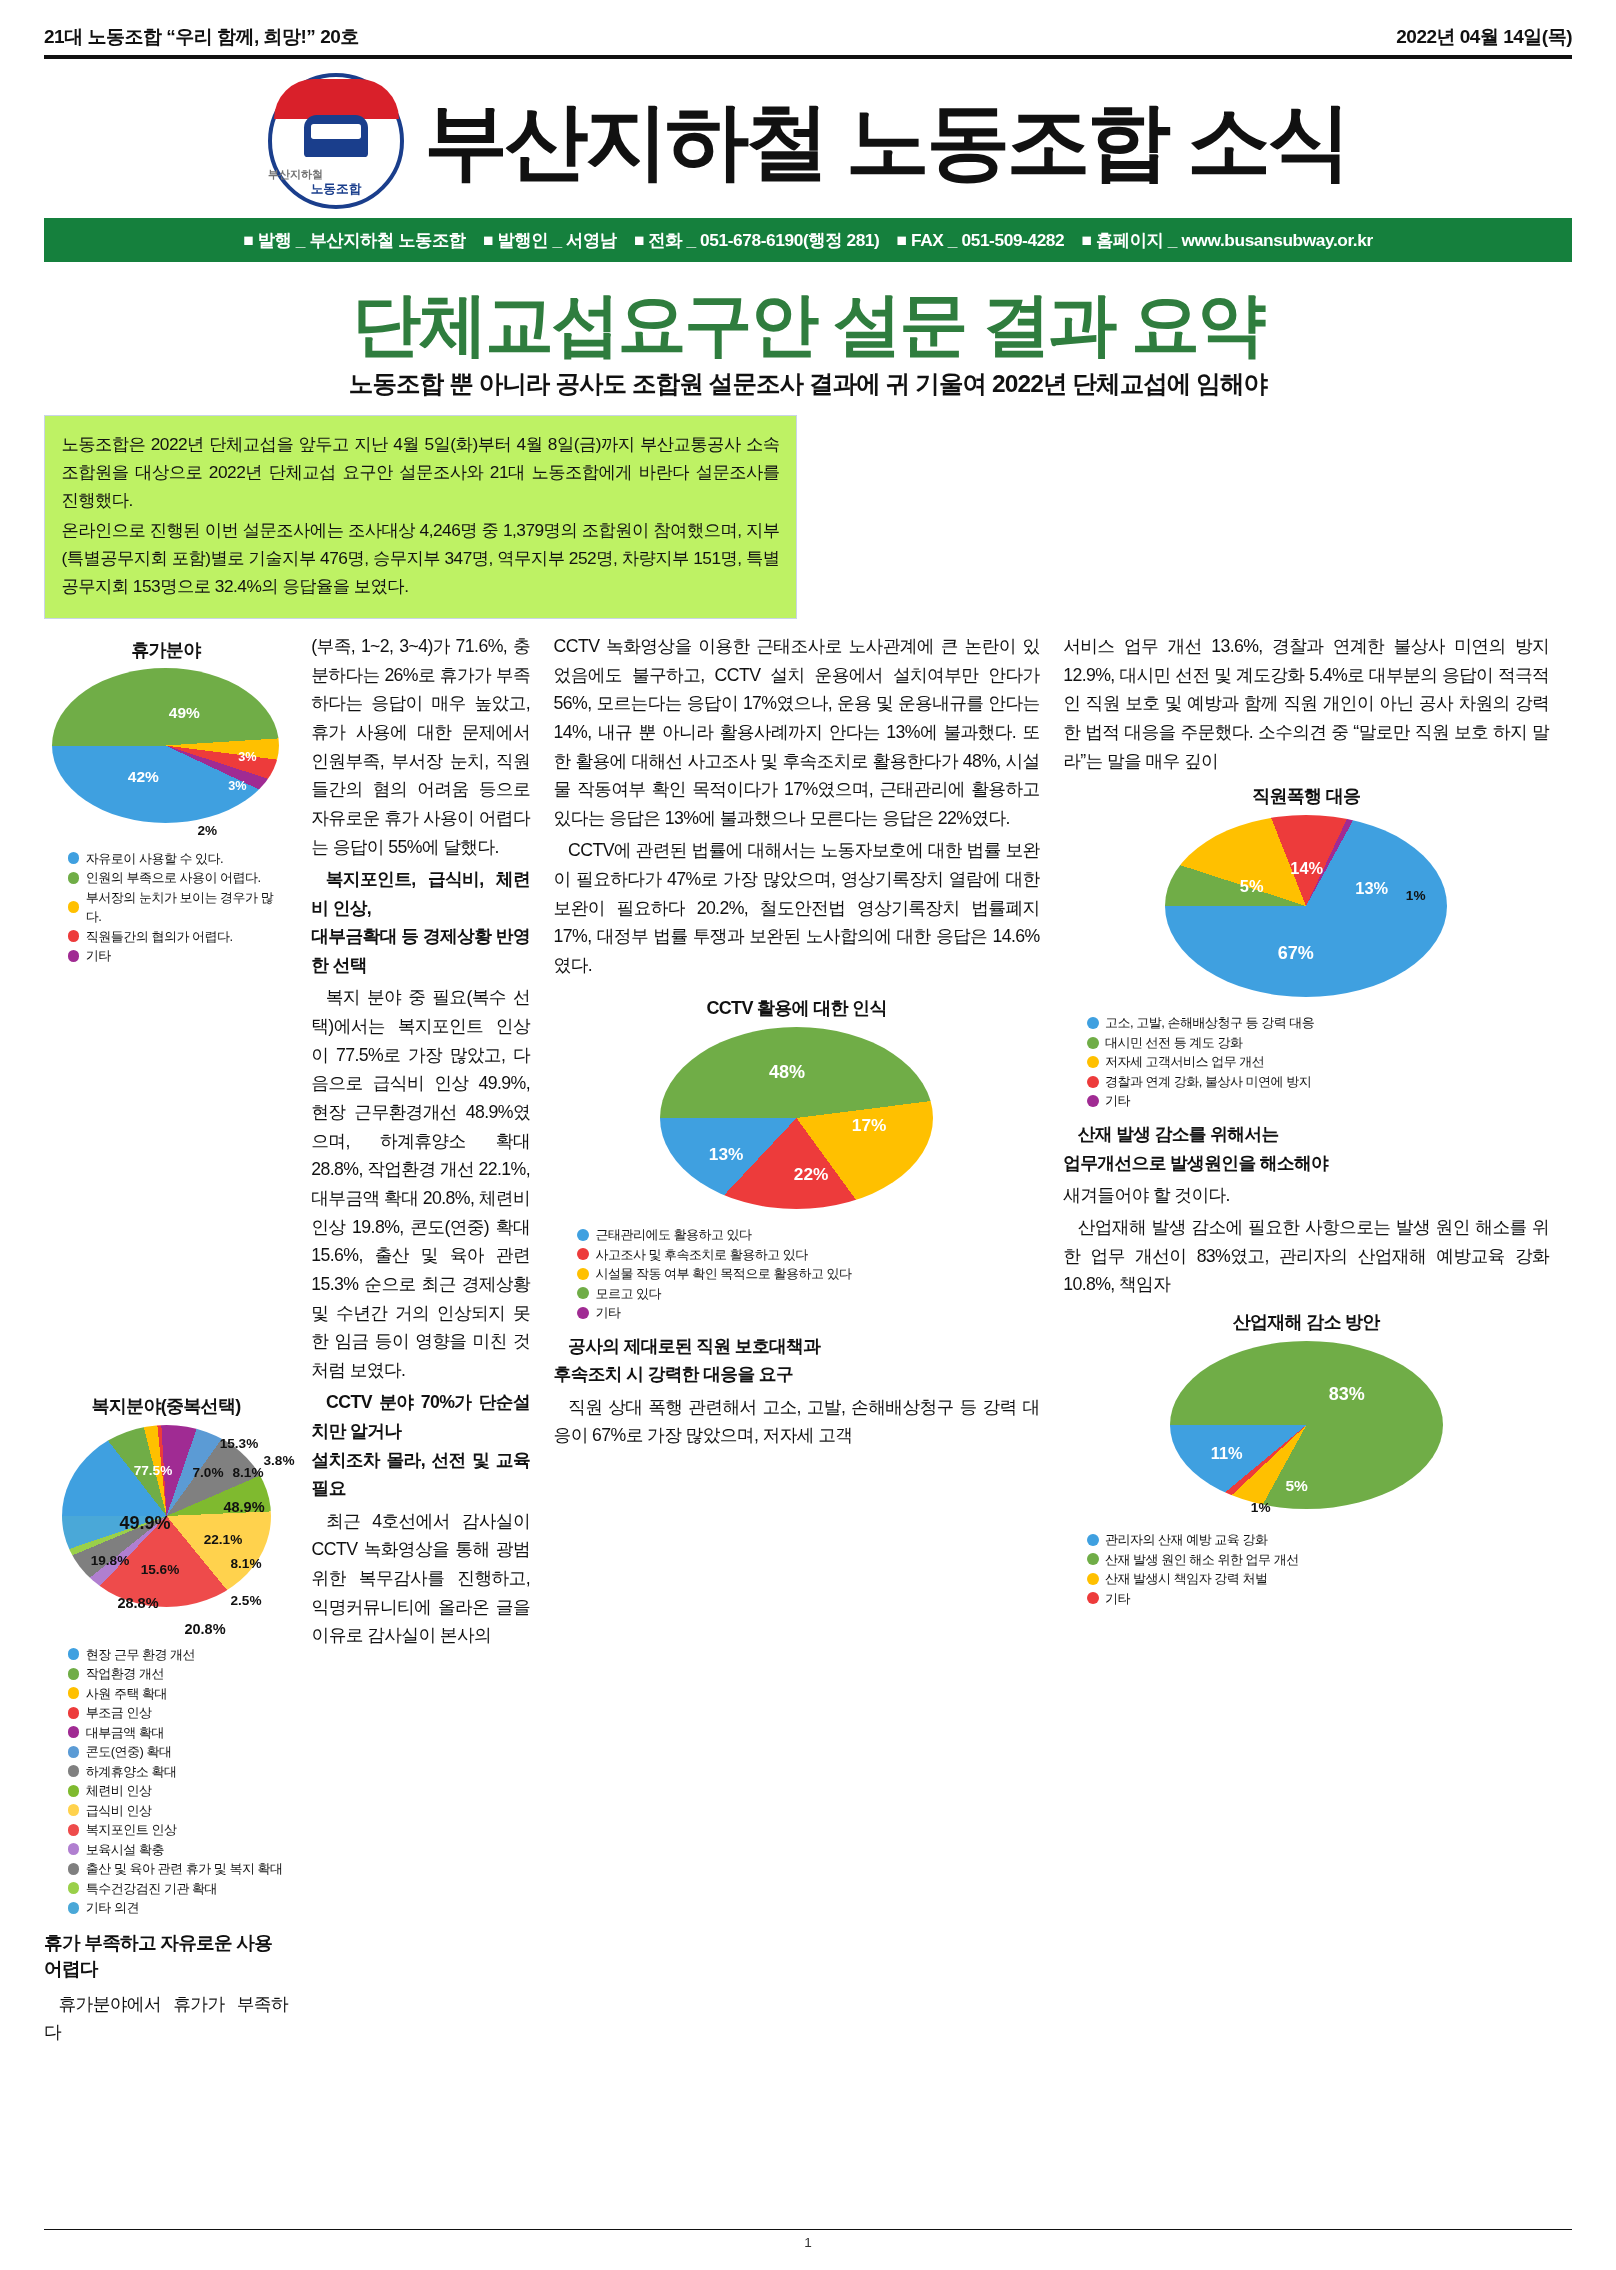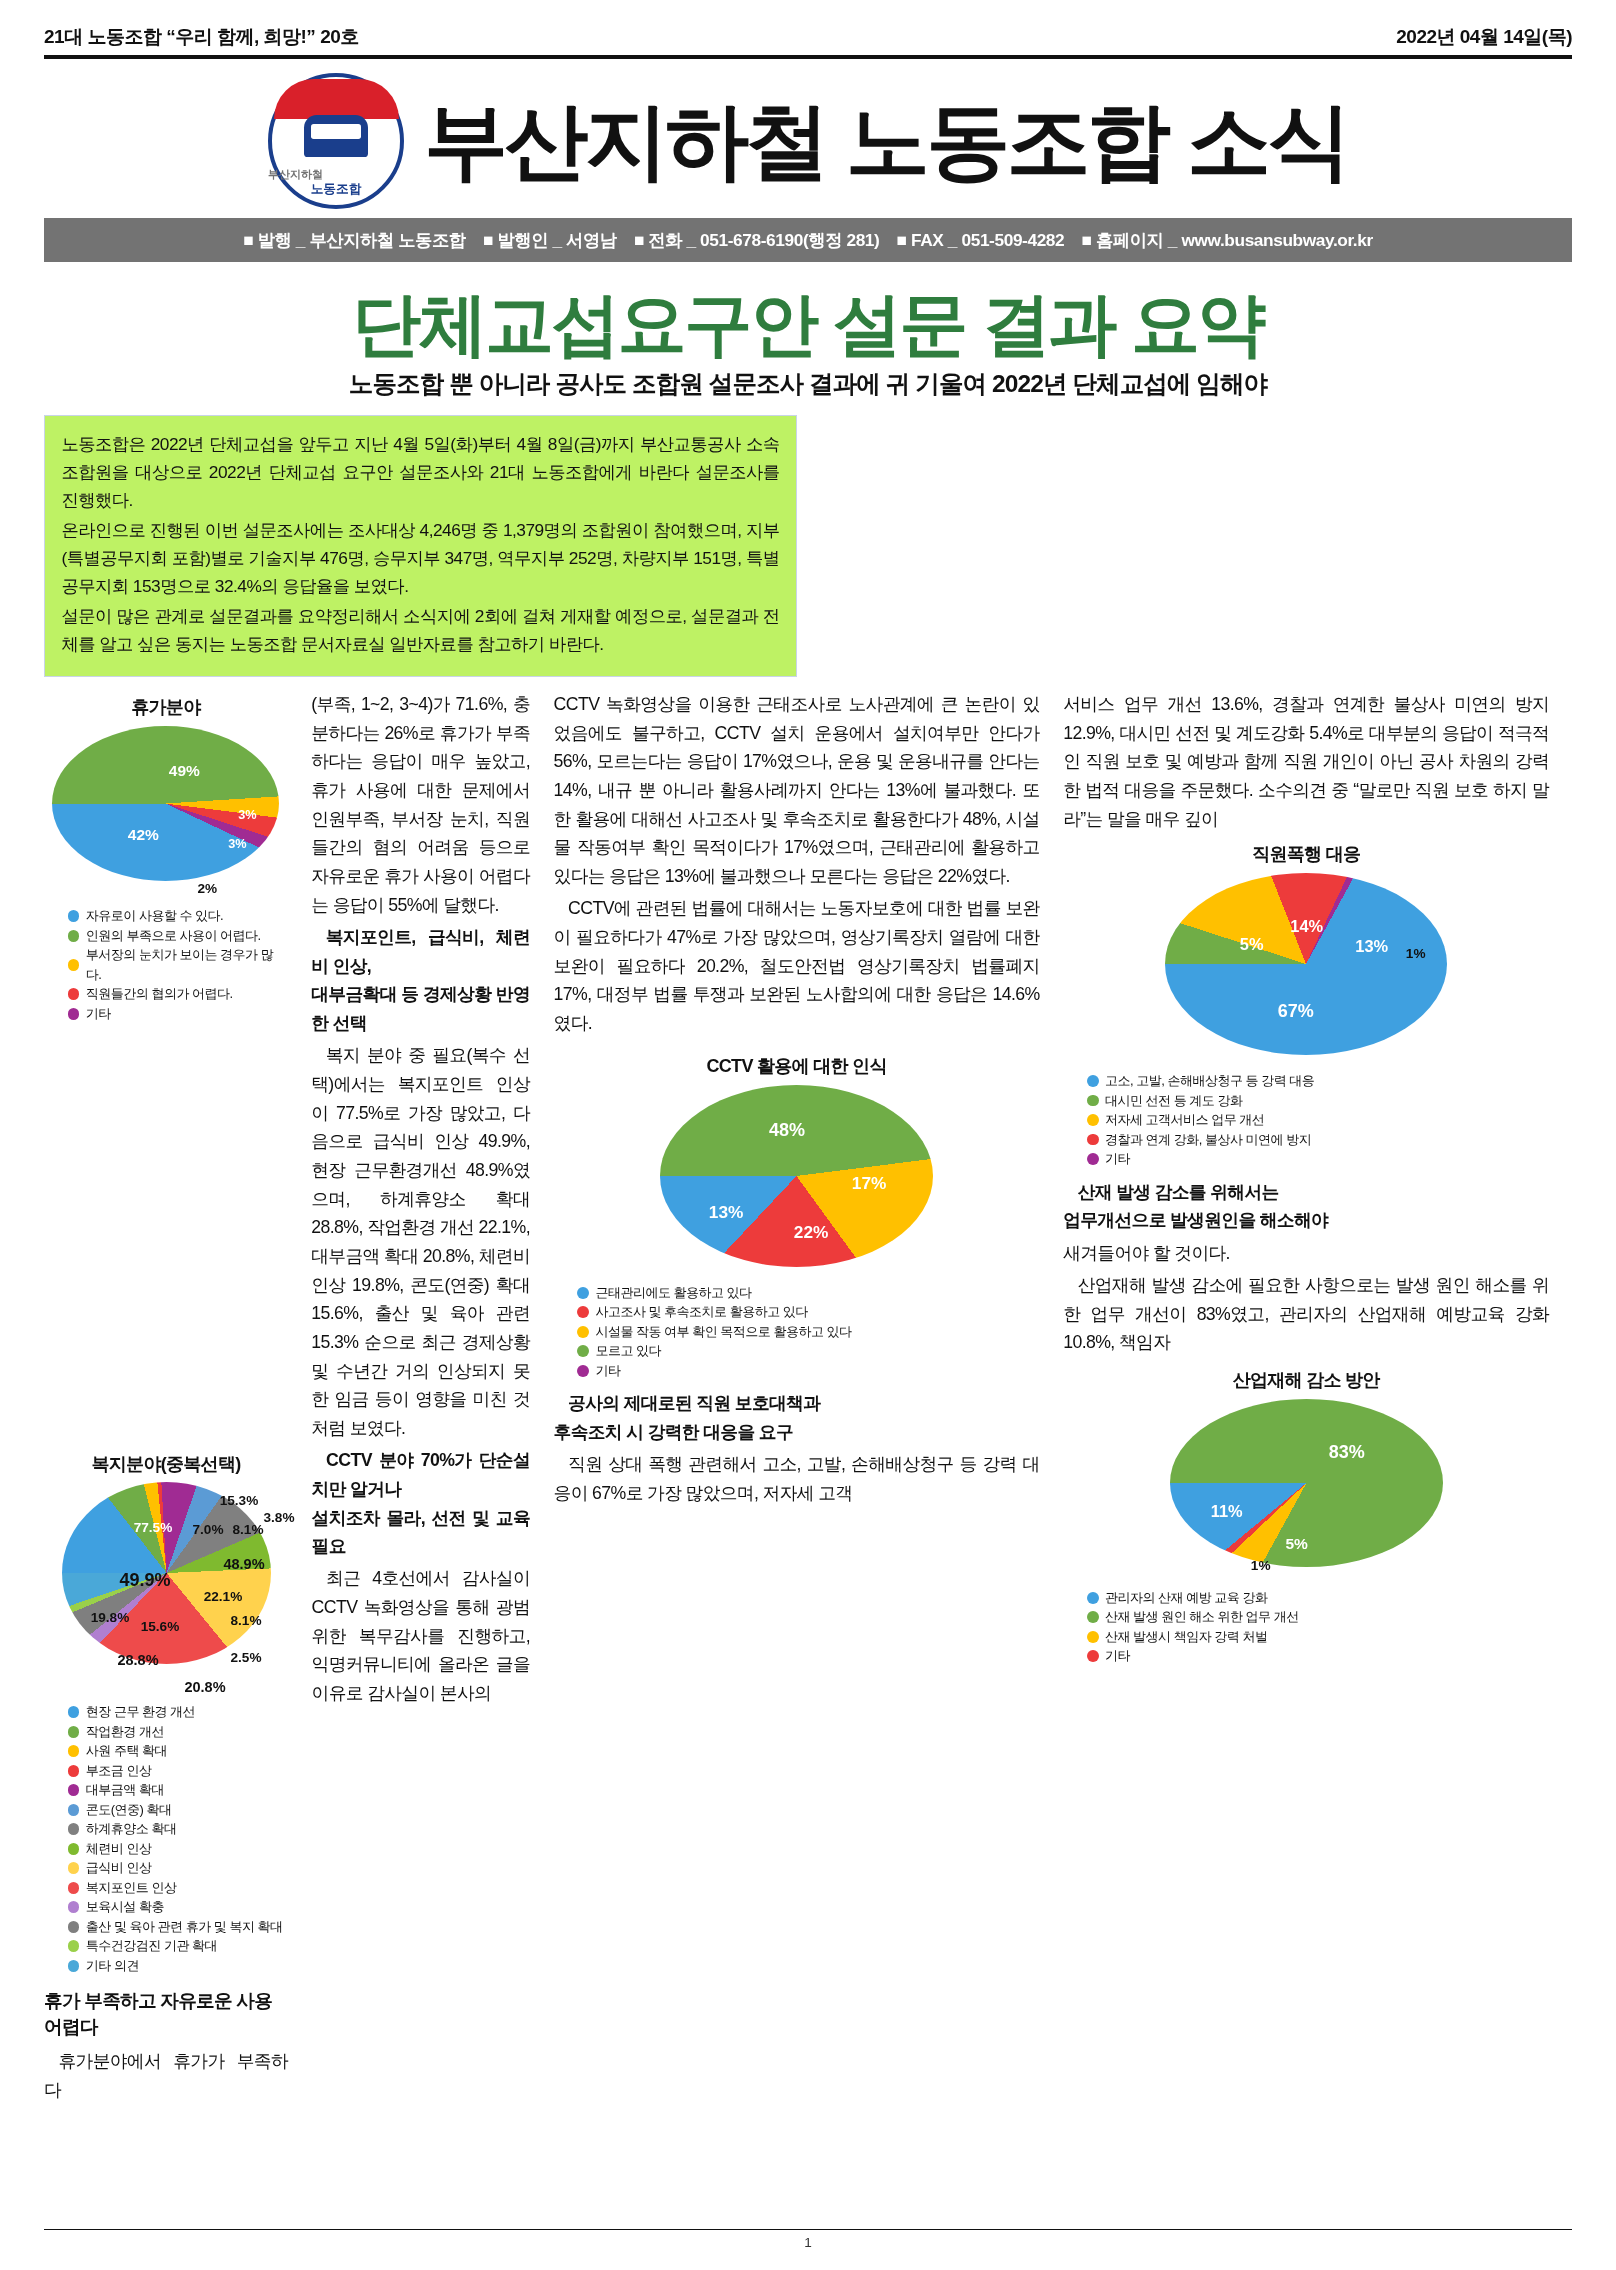--- a/index.html
+++ b/index.html
@@ -17,21 +17,21 @@
   .topline{height:3.6px;background:#111;margin-bottom:9px;}
   .titlewrap{display:flex;align-items:center;justify-content:center;gap:20px;padding:5.5px 0 9px;}
   .logo{width:136px;height:136px;position:relative;flex:0 0 auto;}
   .logo .ring{position:absolute;inset:0;border-radius:50%;border:4.5px solid #1a3e8c;background:#fff;}
   .logo .redarc{position:absolute;left:5.5px;right:5.5px;top:5.5px;height:40px;border-radius:91px 91px 0 0;background:#d9202a;}
   .logo .train{position:absolute;left:36px;right:36px;top:42px;height:42px;border-radius:12.7px 12.7px 3.6px 3.6px;background:#1a3e8c;}
   .logo .train:after{content:"";position:absolute;left:7.3px;right:7.3px;top:9px;height:14.5px;background:#fff;border-radius:2.7px;}
   .logo .lbl{position:absolute;left:0;right:0;bottom:27px;font-size:11px;font-weight:bold;color:#737373;}
   .logo .lbl2{position:absolute;left:0;right:0;bottom:11px;text-align:center;font-size:12.7px;font-weight:bold;color:#1a3e8c;}
   .mast{font-size:84px;font-weight:bold;letter-spacing:-3.6px;line-height:1;}
-  .infobar{background:#737373;color:#fff;text-align:center;font-size:17.3px;font-weight:bold;
+  .infobar{background:#15803d;color:#fff;text-align:center;font-size:17.3px;font-weight:bold;
     padding:10px 0;letter-spacing:-0.4px;margin-bottom:3.6px;}
   .infobar span{margin:0 6.4px;}
 
   
   .headline{text-align:center;font-size:69px;font-weight:bold;letter-spacing:-2.7px;
     color:#2f7d3e;padding:23.6px 0 5.5px;line-height:1.05;}
   .subhead{text-align:center;font-size:24.5px;font-weight:bold;letter-spacing:-0.9px;padding-bottom:14.5px;}
 
   
   .lead{background:#bef264;border:0.9px solid #c9d4e8;padding:14.5px 16.4px 16.4px;font-size:17.3px;
@@ -93,21 +93,20 @@
     <span>■ FAX _ 051-509-4282</span>
     <span>■ 홈페이지 _ www.busansubway.or.kr</span>
   </div>
 
   <div class="headline">단체교섭요구안 설문 결과 요약</div>
   <div class="subhead">노동조합 뿐 아니라 공사도  조합원 설문조사 결과에 귀 기울여 2022년 단체교섭에 임해야</div>
 
   <div class="lead">
     <p>노동조합은 2022년 단체교섭을 앞두고 지난 4월 5일(화)부터 4월 8일(금)까지 부산교통공사 소속 조합원을 대상으로 2022년 단체교섭 요구안 설문조사와 21대 노동조합에게 바란다 설문조사를 진행했다.</p>
     <p>온라인으로 진행된 이번 설문조사에는 조사대상 4,246명 중 1,379명의 조합원이 참여했으며, 지부(특별공무지회 포함)별로 기술지부 476명, 승무지부 347명, 역무지부 252명, 차량지부 151명, 특별공무지회 153명으로 32.4%의 응답율을 보였다.</p>
-    <p> 설문이 많은 관계로 설문결과를 요약정리해서 소식지에 2회에 걸쳐 게재할 예정으로, 설문결과 전체를 알고 싶은 동지는 노동조합 문서자료실 일반자료를 참고하기 바란다.</p>
   </div>
 
   <div class="cols">
 
     <div class="col">
       <div class="col-left-top">
         <div style="width:244px;">
 
           <div class="chart-block">
             <div class="chart-title">휴가분야</div>

